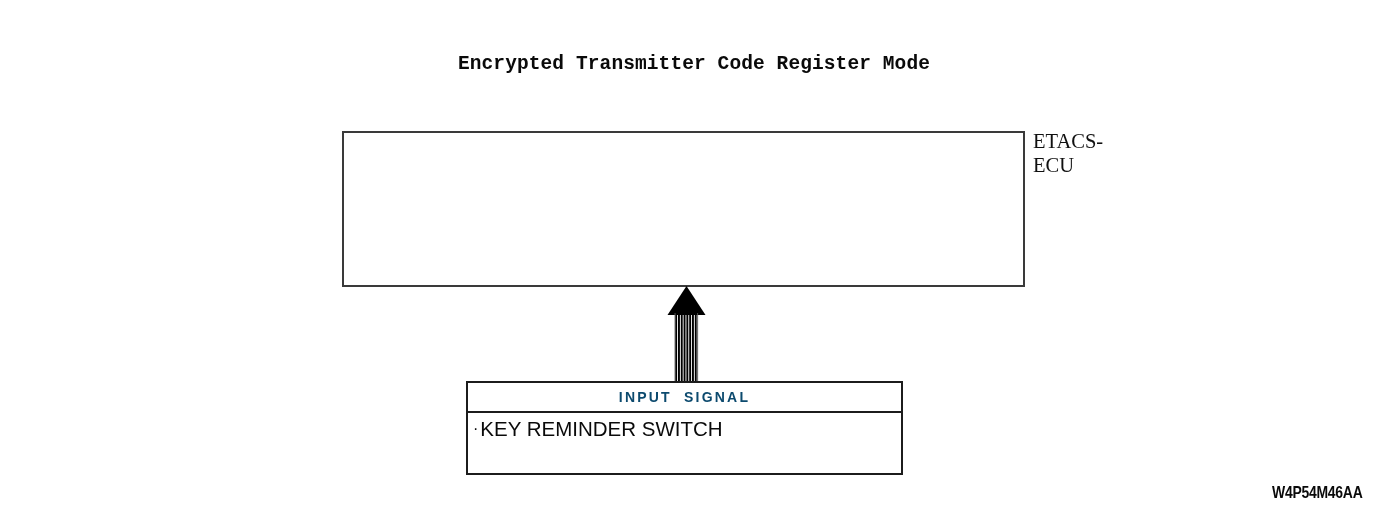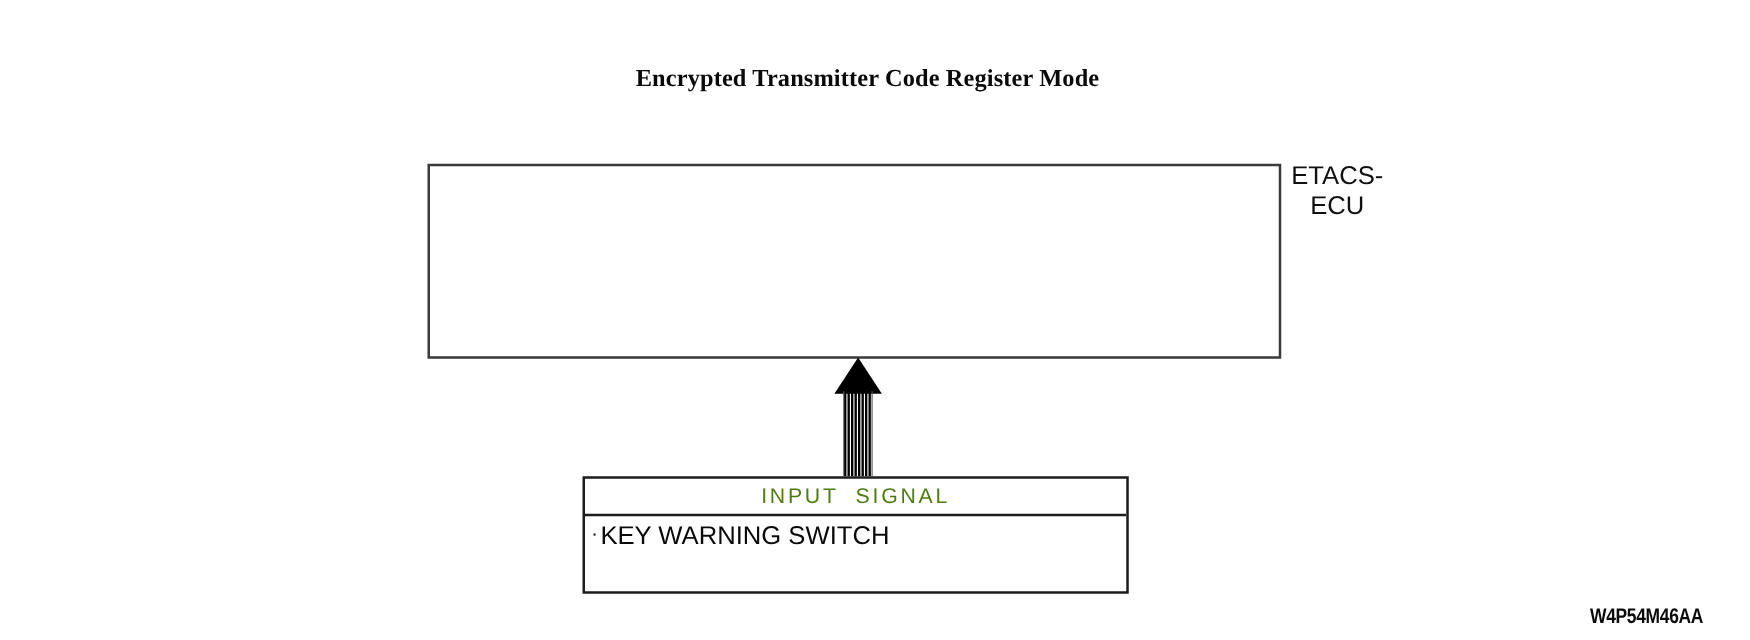--- a/index.html
+++ b/index.html
@@ -25,21 +25,21 @@
     height: 512px;
   }
 
   
   #diagram-title {
     position: absolute;
     left: 0;
     top: 53px;
     width: 1388px;
     text-align: center;
-    font-family: Liberation Serif, serif;
+    font-family: Liberation Mono, monospace;
     font-weight: bold;
     font-size: 19.5px;
     letter-spacing: 0.1px;
     color: #0a0a0a;
     white-space: nowrap;
   }
 
   
   #ecu-box {
     position: absolute;
@@ -49,27 +49,26 @@
     height: 156px;
     border: 2px solid #3a3a3a;
     box-sizing: border-box;
     background: #ffffff;
   }
 
   #ecu-label {
     position: absolute;
     left: 1033px;
     top: 129px;
-    font-family: Liberation Sans, sans-serif;
+    font-family: Liberation Serif, serif;
     font-weight: normal;
     font-size: 20.5px;
     line-height: 24px;
     color: #101010;
     white-space: pre-line;
-    text-align: center;
   }
 
   
   #signal-arrow {
     position: absolute;
     left: 660px;
     top: 284px;
     width: 54px;
     height: 100px;
   }
@@ -90,24 +89,24 @@
     height: 30px;
     box-sizing: border-box;
     border-bottom: 2px solid #1c1c1c;
     display: flex;
     align-items: center;
     justify-content: center;
   }
 
   #input-signal-header-text {
     font-family: "Liberation Sans", sans-serif;
-    font-weight: normal;
-    font-size: 17px;
+    font-weight: bold;
+    font-size: 14px;
     letter-spacing: 2.2px;
-    color: #4d7c0f;
+    color: #0c4a6e;
     white-space: pre;
   }
 
   #input-signal-list {
     padding: 3px 0 0 5px;
   }
 
   .input-signal-item {
     font-family: "Liberation Sans", sans-serif;
     font-weight: normal;
@@ -175,21 +174,21 @@
 
   <div id="input-signal-box">
 
     <div id="input-signal-header">
       <span id="input-signal-header-text">INPUT  SIGNAL</span>
     </div>
 
     <div id="input-signal-list">
 
       <div class="input-signal-item">
-        <span class="item-bullet">·</span><span>KEY WARNING SWITCH</span>
+        <span class="item-bullet">·</span><span>KEY REMINDER SWITCH</span>
       </div>
 
 
     </div>
   </div>
 
   <div id="figure-code">W4P54M46AA</div>
 
 </div>
 

